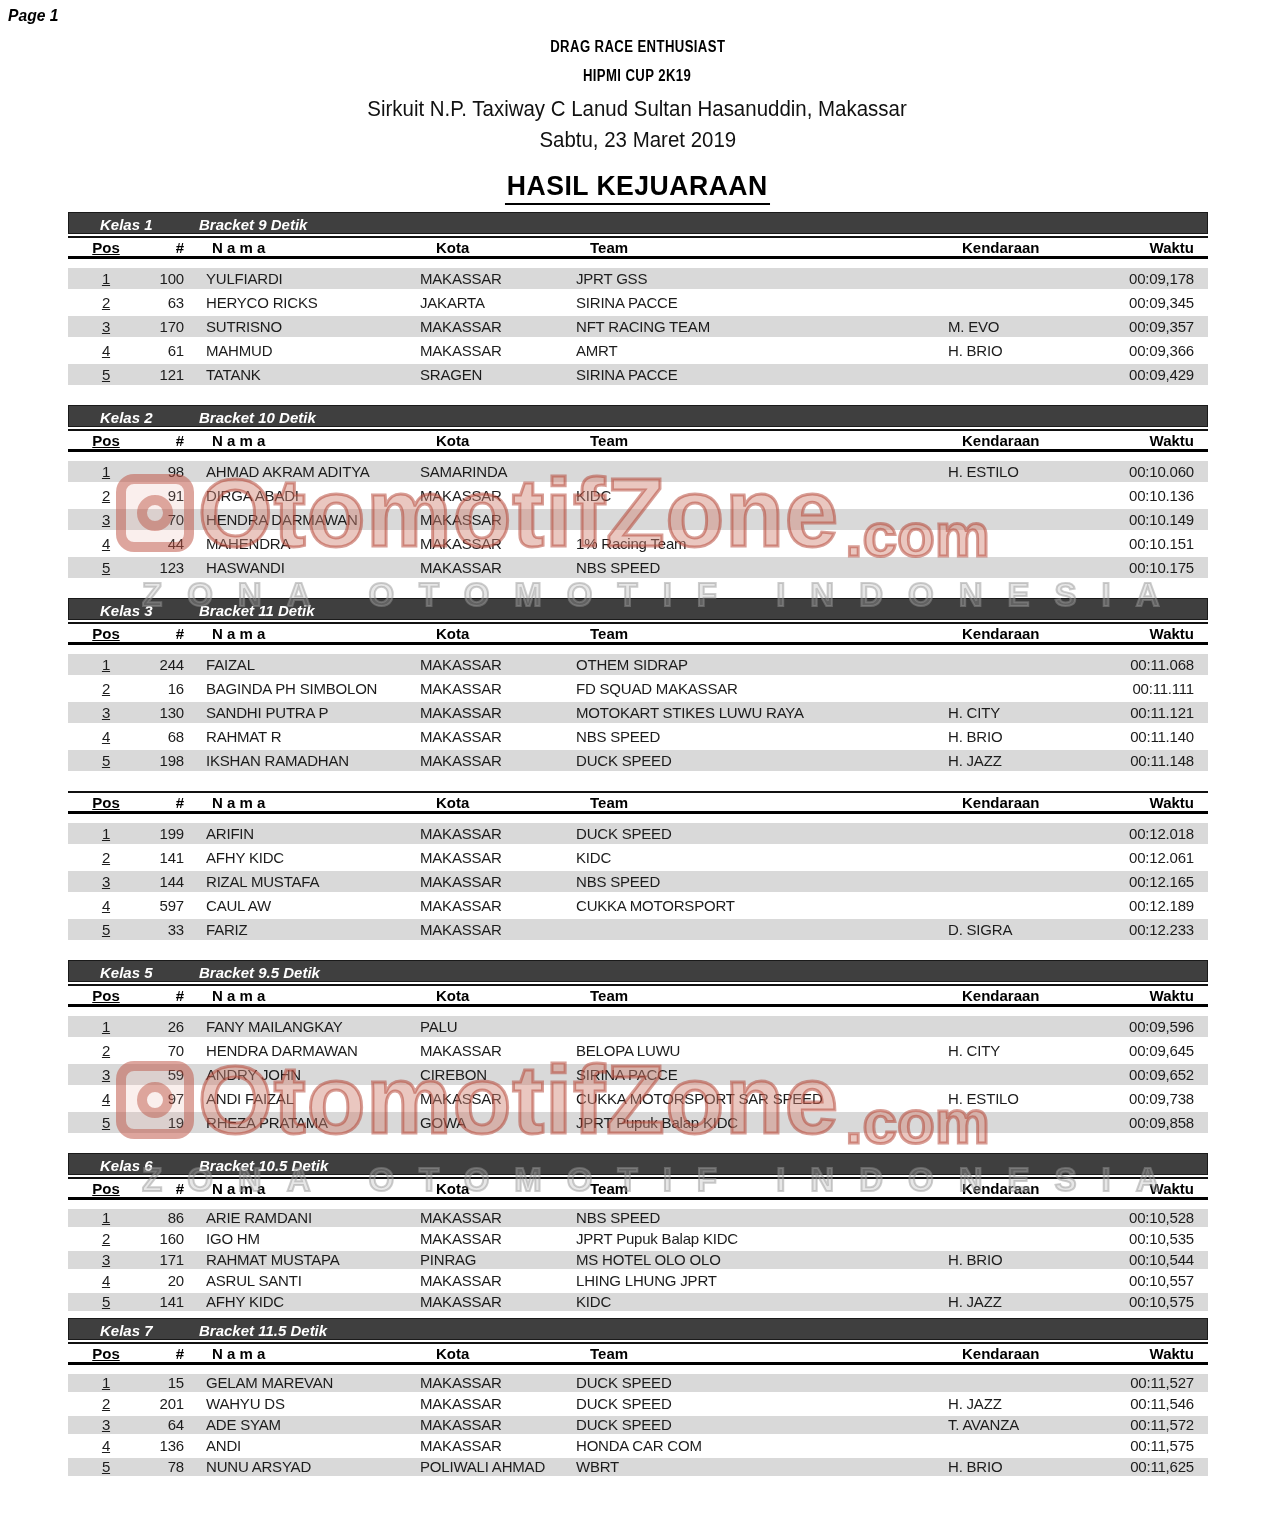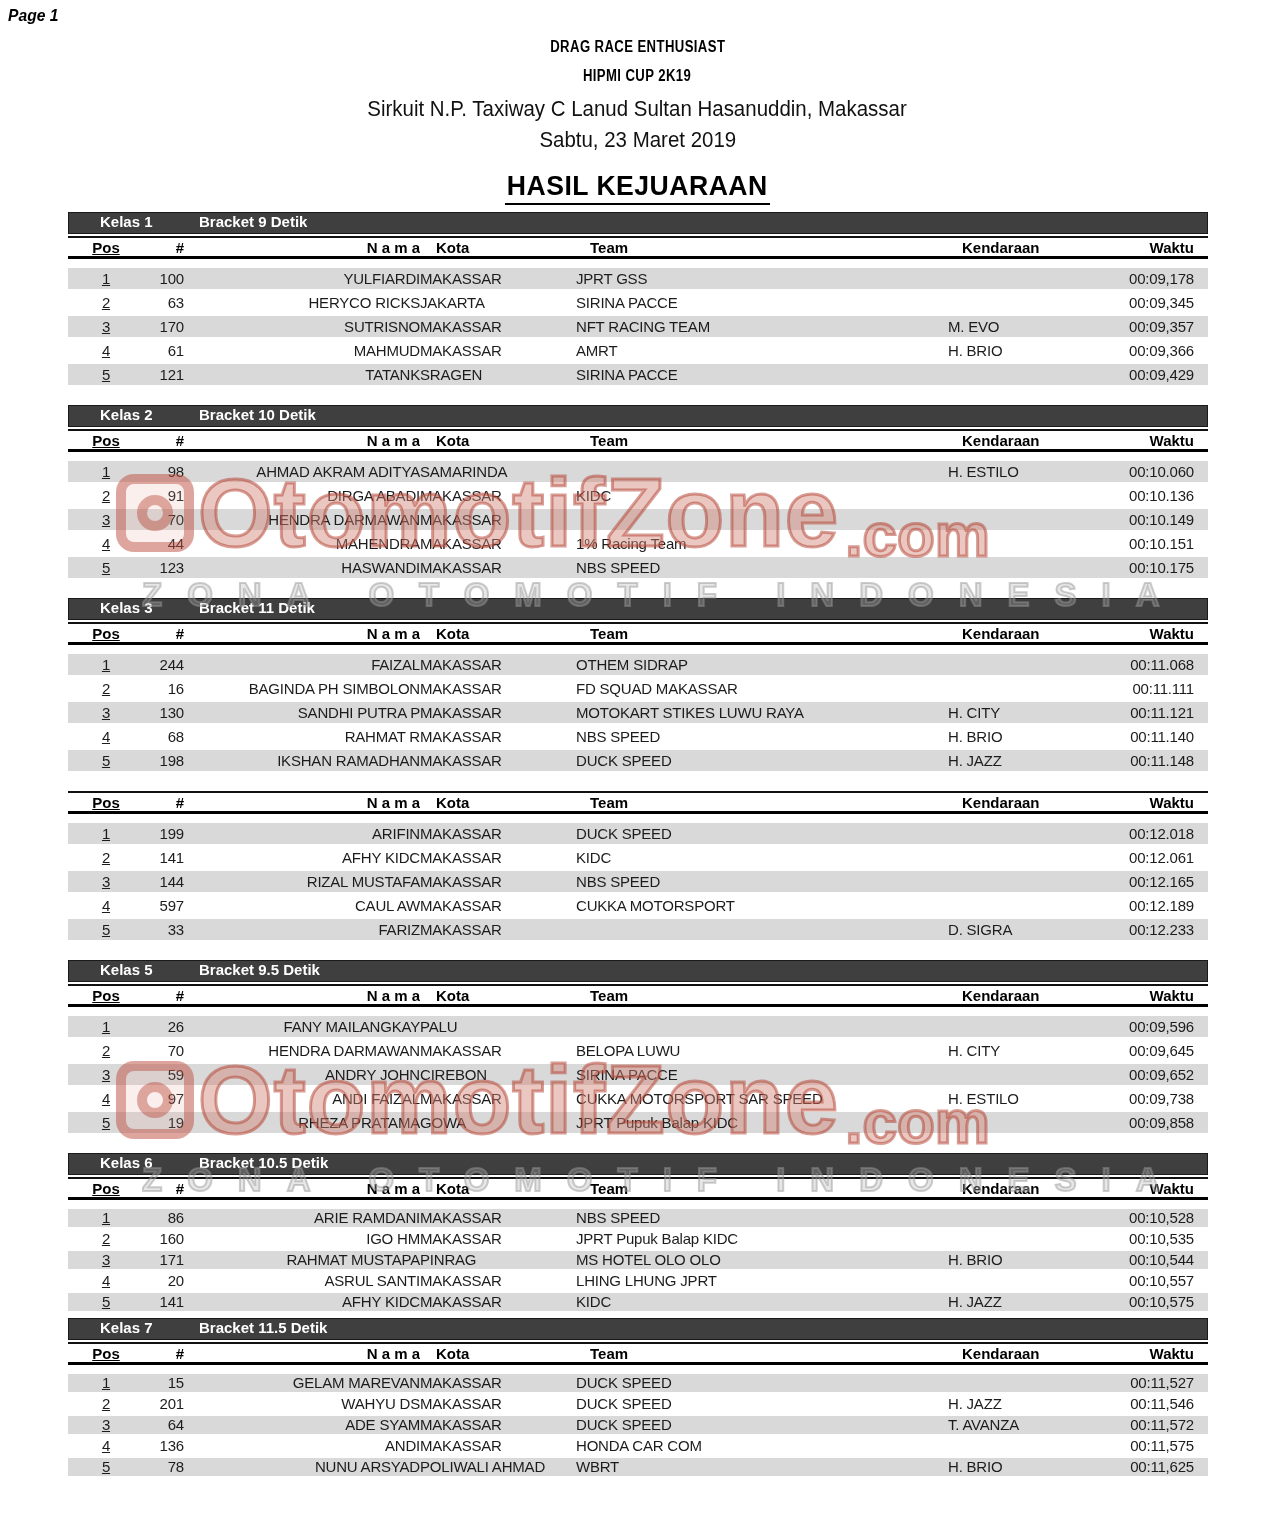--- a/index.html
+++ b/index.html
@@ -22,36 +22,36 @@
   .results-title{ margin-top:17px; }
   .results-title span{
     display:inline-block; font-size:28px; font-weight:bold; color:#000;
     border-bottom:2px solid #000; padding:0 2px 1px 2px; transform:scaleX(.95); letter-spacing:.5px;
   }
 
   #sections{ position:absolute; top:212px; left:68px; width:1140px; }
   .klass{ margin-bottom:20px; }
   .class-bar{
     height:22px; background:#3f3f3f; border:1px solid #1a1a1a; color:#fff;
-    display:flex; align-items:flex-start; font-size:15px; font-weight:bold; 
+    display:flex; align-items:flex-end; font-size:15px; font-weight:bold; font-style:italic;
   }
   .class-name{ margin-left:31px; width:99px; }
   .col-head{
     display:flex; margin-top:2px; border-top:2px solid #111; border-bottom:3px solid #000;
     font-weight:bold; font-size:15px; color:#000; height:23px; align-items:center;
   }
   .rows{ margin-top:9px; }
   .row{ display:flex; height:21px; line-height:21px; margin-bottom:3px; font-size:15px; letter-spacing:-.2px; }
   .row:nth-child(odd){ background:#d9d9d9; }
   .klass.compact .row{ height:18px; line-height:18px; }
   .klass.compact{ margin-bottom:7px; }
 
   .c-pos  { width:76px;  text-align:center;text-decoration:underline; }
   .c-num  { width:56px;  text-align:right; padding-right:16px; }
-  .c-nama { width:220px; padding-left:6px;text-align:right; }
+  .c-nama { width:220px; padding-left:6px; }
   .c-kota { width:150px; }
   .c-team { width:376px; padding-left:6px; }
   .c-kend { width:152px; padding-left:2px; }
   .c-waktu{ width:110px; text-align:right; padding-right:14px; }
   .c-nama,.c-kota,.c-team,.c-kend{ white-space:nowrap; overflow:hidden; }
   .col-head .c-nama{ padding-left:12px; letter-spacing:0; }
   .col-head .c-kota{ padding-left:16px; }
   .col-head .c-team{ padding-left:20px; }
   .col-head .c-kend{ padding-left:16px; }
 

